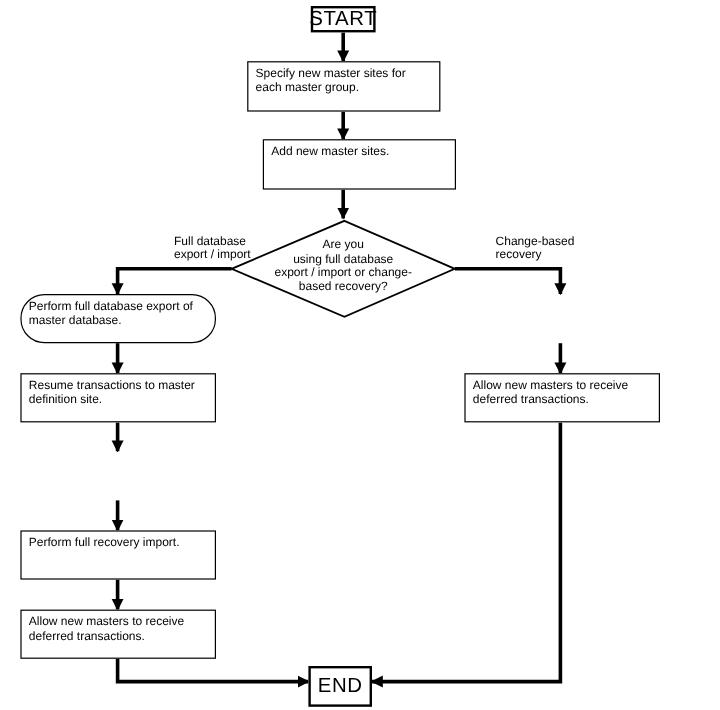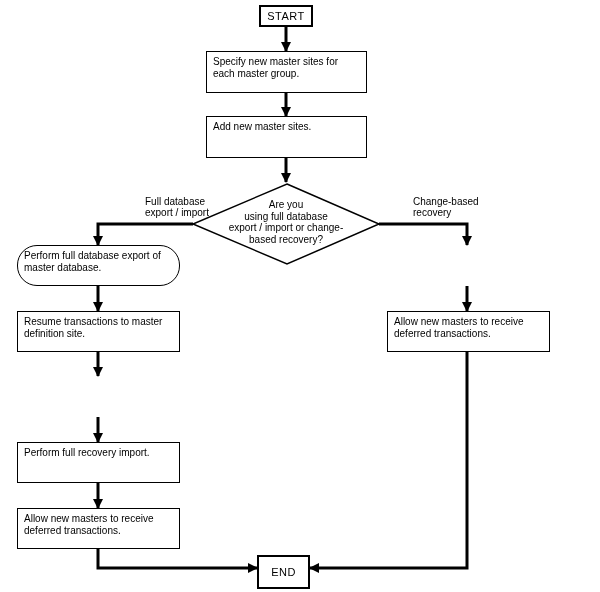--- a/index.html
+++ b/index.html
@@ -35,21 +35,21 @@
     line-height: 12px;
     white-space: pre-line;
     padding: 4px 6px;
   }
   .terminal {
     border-width: 2px;
     display: flex;
     align-items: center;
     justify-content: center;
     padding: 0;
-    font-size: 11px;
+    font-size: 17px;
     letter-spacing: 0.5px;
   }
   .free-label {
     position: absolute;
     font-size: 10px;
     line-height: 11px;
     white-space: pre-line;
     margin-left: 28px;
   }
   .diamond-label {
@@ -89,21 +89,21 @@
     <path class="connector" d="M467,352 L467,568 L310,568" marker-end="url(#ah)"></path>
 
     <polygon class="diamond" points="287,184 379,224 287,264 193,224"></polygon>
   </svg>
 
   <div class="node terminal" style="left:259px; top:5px; width:54px; height:22px;">START</div>
 
   <div class="node" style="left:206px; top:51px; width:161px; height:42px;">Specify new master sites for
 each master group.</div>
 
-  <div class="node" style="left:206px; top:116px; width:161px; height:42px;">Add new master sites.</div>
+  <div class="node" style="left:219px; top:116px; width:161px; height:42px;">Add new master sites.</div>
 
   <div class="diamond-label">Are you
 using full database
 export / import or change-
 based recovery?</div>
 
   <div class="free-label" style="left:117px; top:196px;">Full database
 export / import</div>
 
   <div class="free-label" style="left:385px; top:196px;">Change-based

